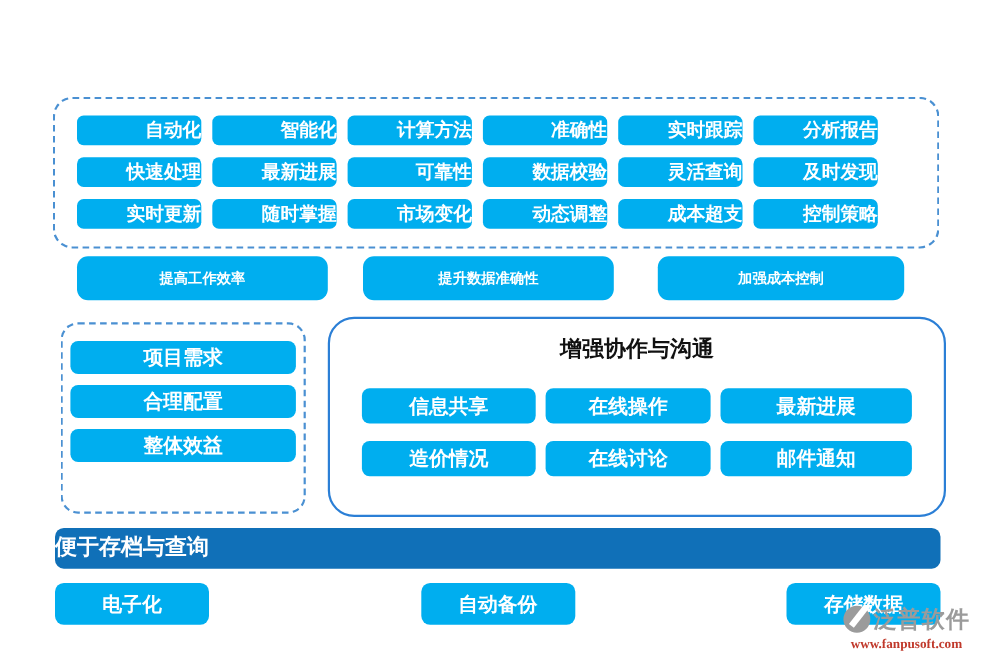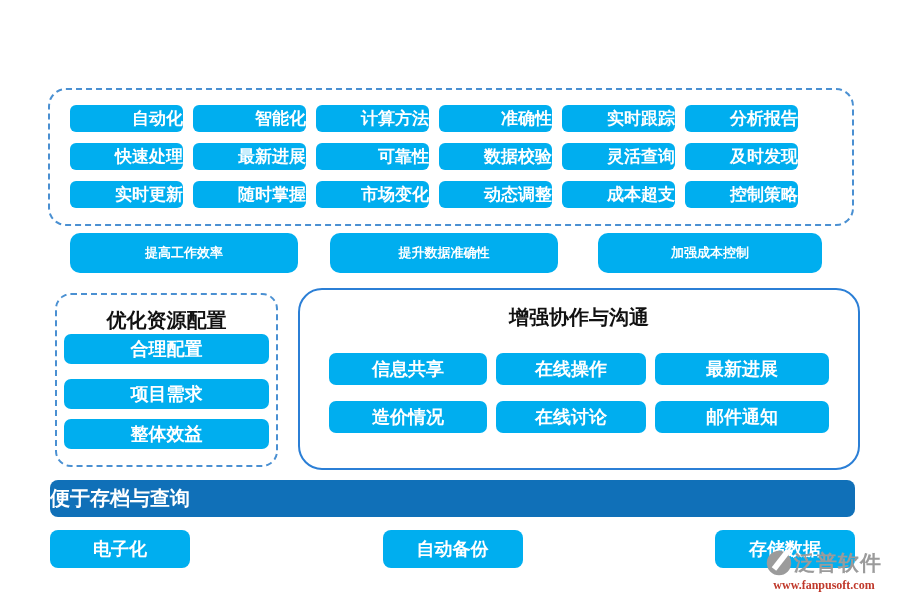--- a/index.html
+++ b/index.html
@@ -119,23 +119,22 @@
       <div class="chip grp">成本超支</div>
       <div class="chip">控制策略</div>
     </div>
   </div>
 
   <div class="benefit b0">提高工作效率</div>
   <div class="benefit b2">加强成本控制</div>
   <div class="benefit b1">提升数据准确性</div>
 
   <div class="resource-box">
-    <div class="box-title">优化资源配置</div>
+    <div class="resource-item first">项目需求</div>
     <div class="resource-item">合理配置</div>
-    <div class="resource-item first">项目需求</div>
     <div class="resource-item">整体效益</div>
   </div>
 
   <div class="collab-box">
     <div class="box-title">增强协作与沟通</div>
     <div class="collab-row">
       <div class="collab-item c0">信息共享</div>
       <div class="collab-item c1">在线操作</div>
       <div class="collab-item c2">最新进展</div>
     </div>

